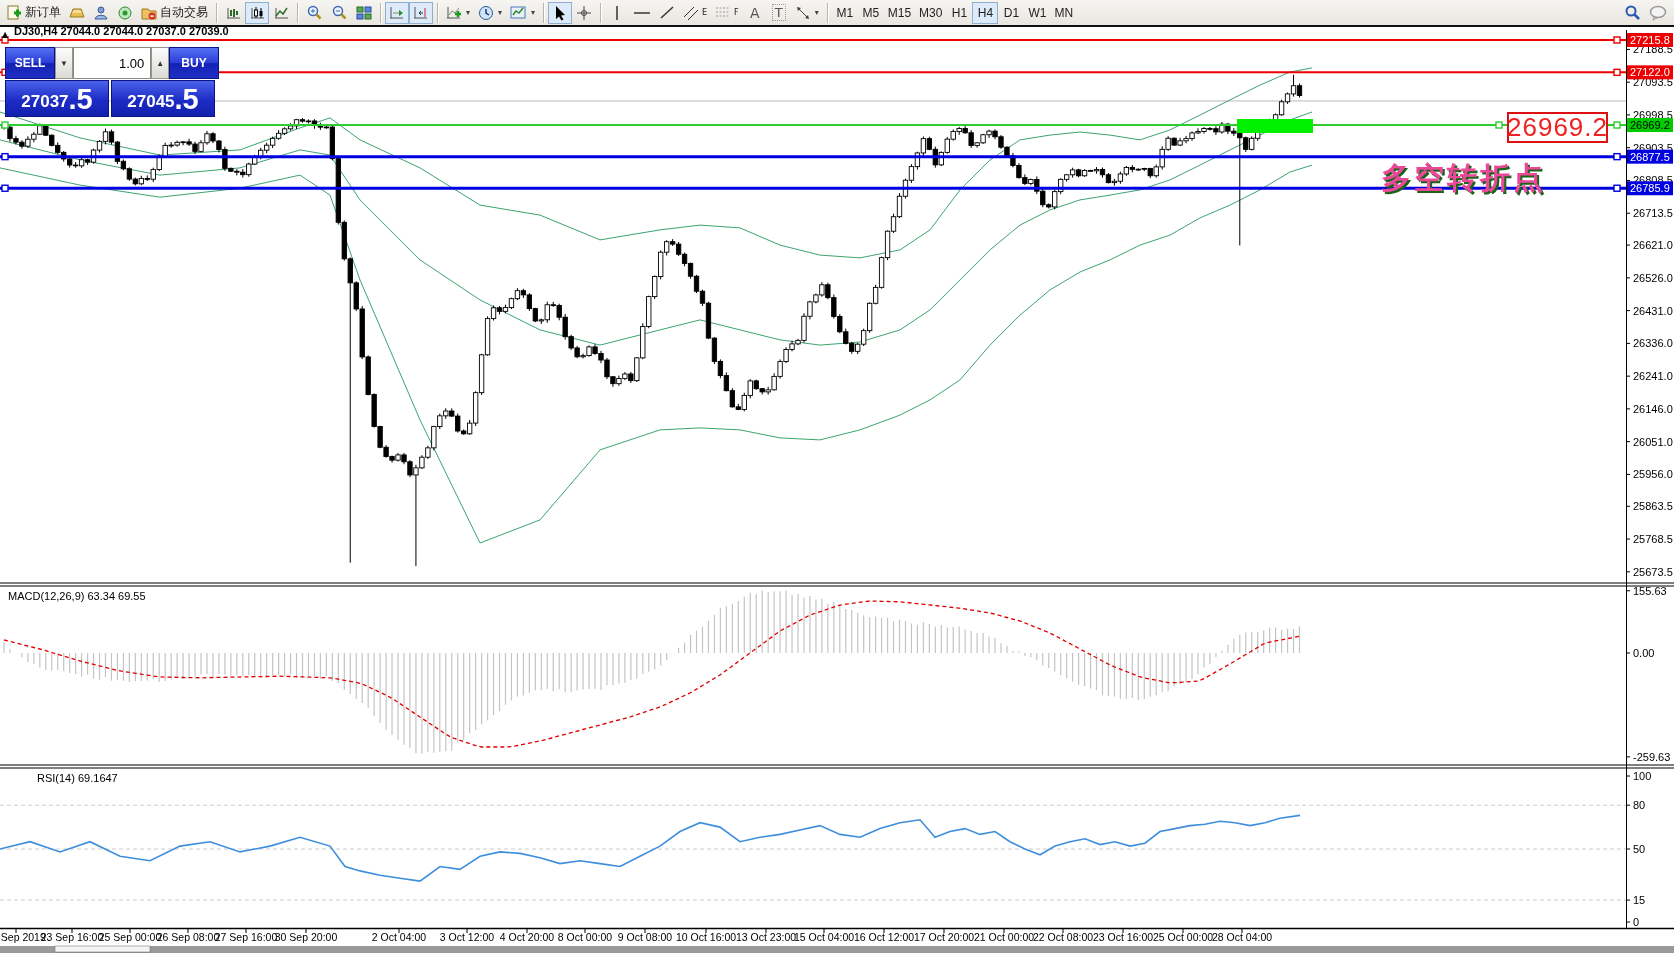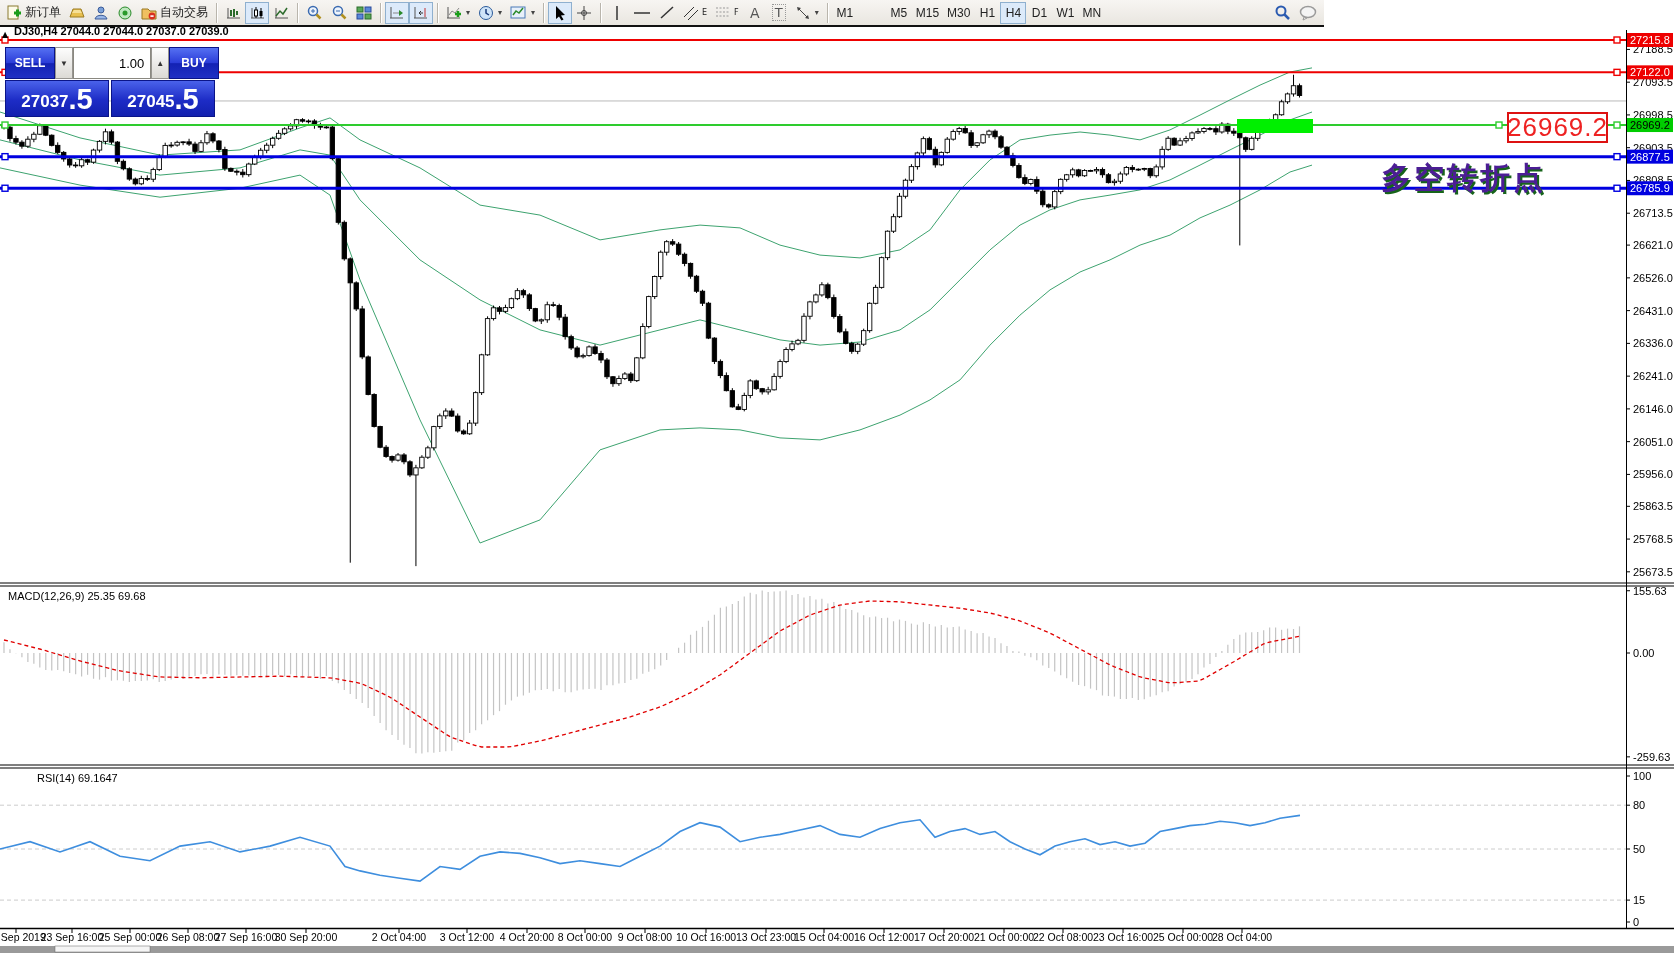--- a/index.html
+++ b/index.html
@@ -1,20 +1,20 @@
 <!DOCTYPE html>
 <html><head>
 <meta charset="utf-8">
 <style>
   html,body{margin:0;padding:0;background:#fff;width:1674px;height:953px;overflow:hidden;
     font-family:"Liberation Sans",sans-serif;}
   #stage{position:relative;width:1674px;height:953px;}
   #cv{position:absolute;left:0;top:0;z-index:1;}
   
-  #toolbar{position:absolute;left:0;top:0;width:1324px;height:27px;z-index:5;
+  #toolbar{position:absolute;left:0;top:0;width:1674px;height:27px;z-index:5;
     background:linear-gradient(#f7f5f2,#e9e6e0);border-bottom:2px solid #111;
     display:flex;align-items:center;padding:0 2px;box-sizing:border-box;}
   .tb{height:22px;min-width:24px;border:1px solid transparent;background:transparent;
     display:flex;align-items:center;justify-content:center;gap:3px;padding:0 3px;
     font:12px "Liberation Sans",sans-serif;color:#222;cursor:default;}
   .tb.active{border:1px solid #8fb0cf;background:#dceafa;text-align:right;}
   .tb .cap{font-size:12px;}
   .sep{width:1px;height:20px;background:#b9b5ac;margin:0 4px;box-shadow:1px 0 0 #fff;}
   .spacer{flex:1;}
   .glyph{font:13px "DejaVu Sans",sans-serif;}
@@ -39,21 +39,21 @@
     border:1px solid #0a1488;color:#fff;display:flex;align-items:flex-end;
     justify-content:center;padding-bottom:2px;box-sizing:border-box;}
   .pp{font:bold 17px "Liberation Sans",sans-serif;line-height:24px;}
   .pf{font:bold 29px "Liberation Sans",sans-serif;line-height:29px;}
   
   #bigprice{left:1507px;top:112px;width:97px;height:27px;background:#fff;
     border:2px solid #dd1111;color:#ee2222;font:26px "Liberation Sans",sans-serif;
     display:flex;align-items:center;justify-content:center;letter-spacing:1px;}
   
   #anno{left:1381px;top:158px;font:bold 30px "Liberation Sans","DejaVu Sans",sans-serif;
-    color:#4c1d95;text-shadow:2px 2px 0 #17641a;letter-spacing:3px;white-space:nowrap;}
+    color:#ec4899;text-shadow:2px 2px 0 #17641a;letter-spacing:3px;white-space:nowrap;}
   
   #macdlabel{left:8px;top:590px;font:11px "Liberation Sans",sans-serif;color:#000;}
   #rsilabel{left:8px;top:772px;font:11px "Liberation Sans",sans-serif;color:#000;padding-left:29px;}
   .icsvg{display:block;}
 </style>
 </head>
 <body>
 
 <div id="stage">
 
@@ -1027,21 +1027,21 @@
     <button class="tb">
       <svg class="icsvg" width="16" height="15">
           <path d="M3 3l5 5M13 13L8 8" stroke="#444"></path>
           <path d="M2 2l4 1-3 3zM14 14l-4-1 3-3z" fill="#444"></path>
         </svg>
       <span class="drop">▾</span>
     </button>
     <span class="sep"></span>
     <span id="timeframes" style="display:flex">
         <button class="tb" style="min-width: 26px;">M1</button>
-        <button class="tb" style="min-width: 26px; margin-left: 28px;">M5</button>
+        <button class="tb" style="min-width: 26px;">M5</button>
         <button class="tb" style="min-width: 26px;">M15</button>
         <button class="tb" style="min-width: 26px;">M30</button>
         <button class="tb" style="min-width: 26px;">H1</button>
         <button class="tb active" style="min-width: 26px;">H4</button>
         <button class="tb" style="min-width: 26px;">D1</button>
         <button class="tb" style="min-width: 26px;">W1</button>
         <button class="tb" style="min-width: 26px;">MN</button>
       </span>
     <span class="spacer"></span>
     <button class="tb">
@@ -1077,15 +1077,15 @@
       <div class="ocprice">
         <span class="pp">27045</span>
           <span class="pf">.5</span>
       </div>
     </div>
   </div>
 
   <div class="ov" id="bigprice">26969.2</div>
   <div class="ov" id="anno">多空转折点</div>
 
-  <div class="ov" id="macdlabel"><span>MACD(12,26,9)</span> <span>25.35</span> <span>69.68</span></div>
+  <div class="ov" id="macdlabel"><span>MACD(12,26,9)</span> <span>63.34</span> <span>69.55</span></div>
   <div class="ov" id="rsilabel"><span>RSI(14)</span> <span>69.1647</span></div>
 </div>
 
 </body></html>

